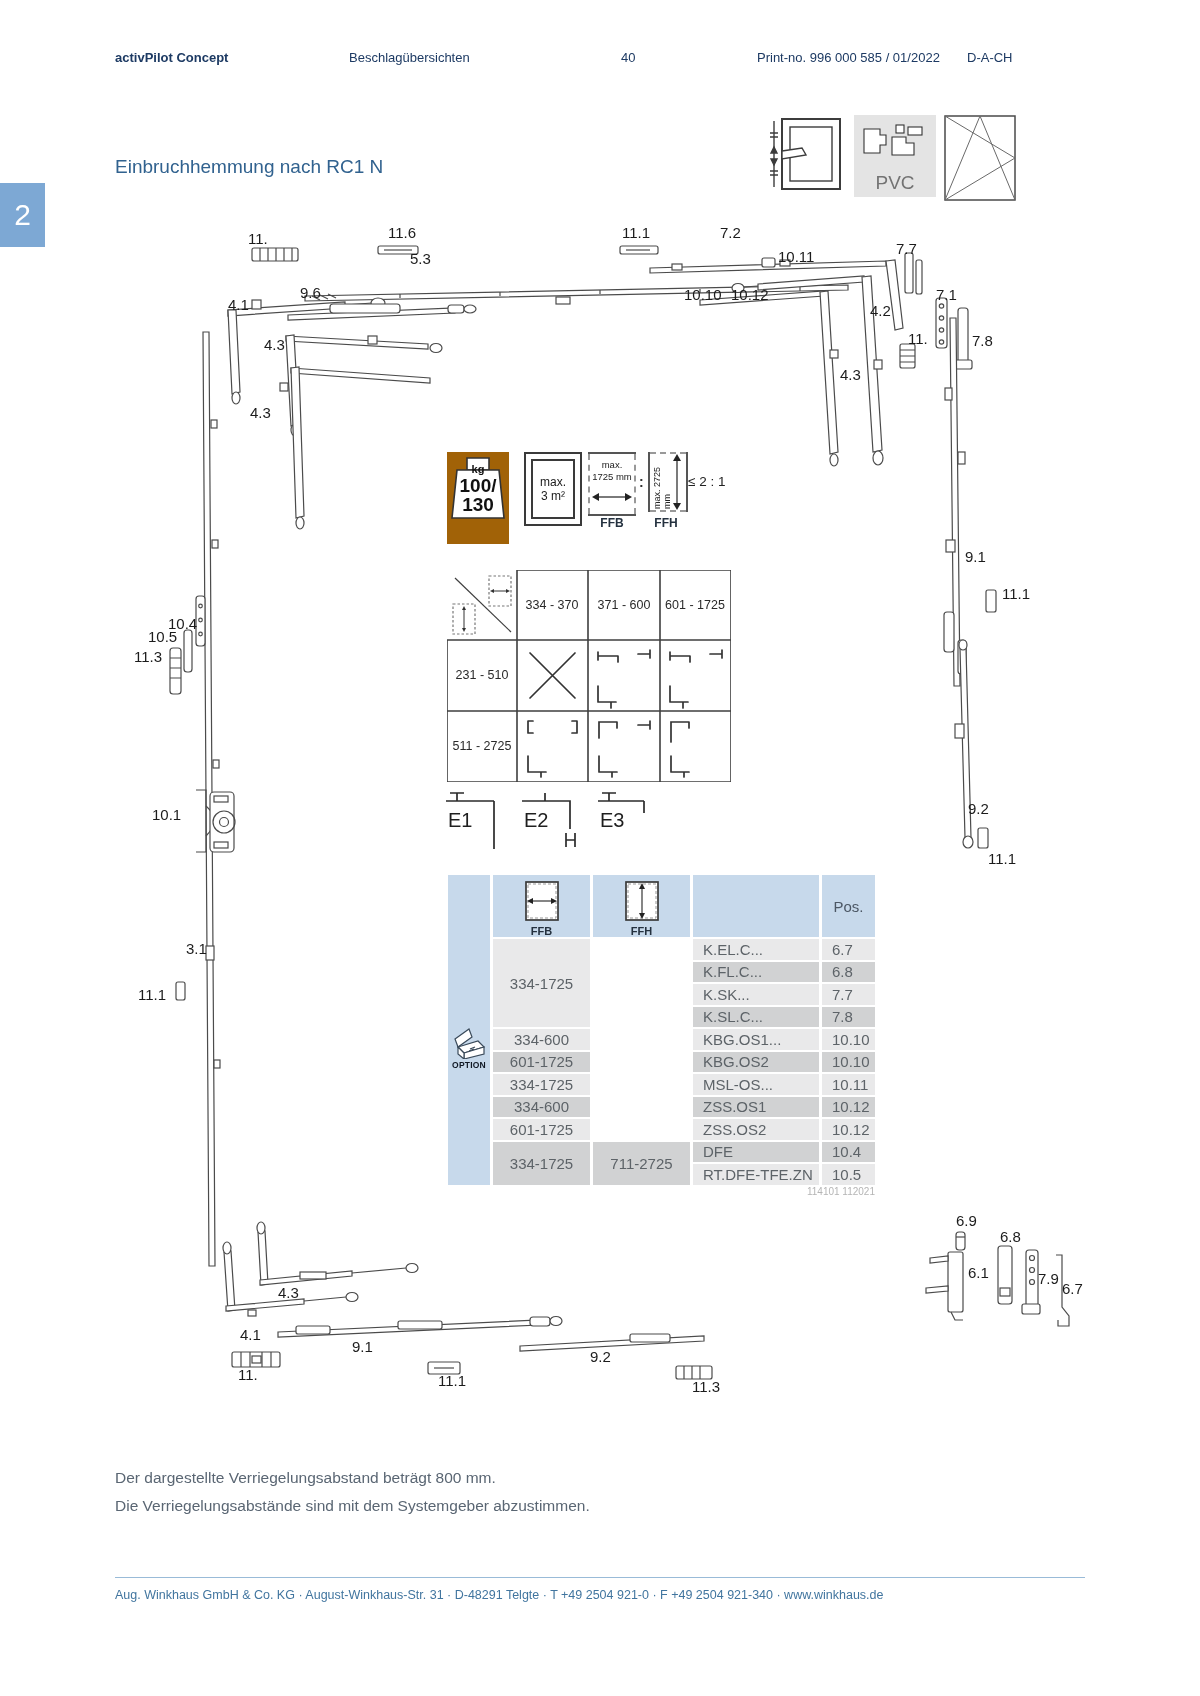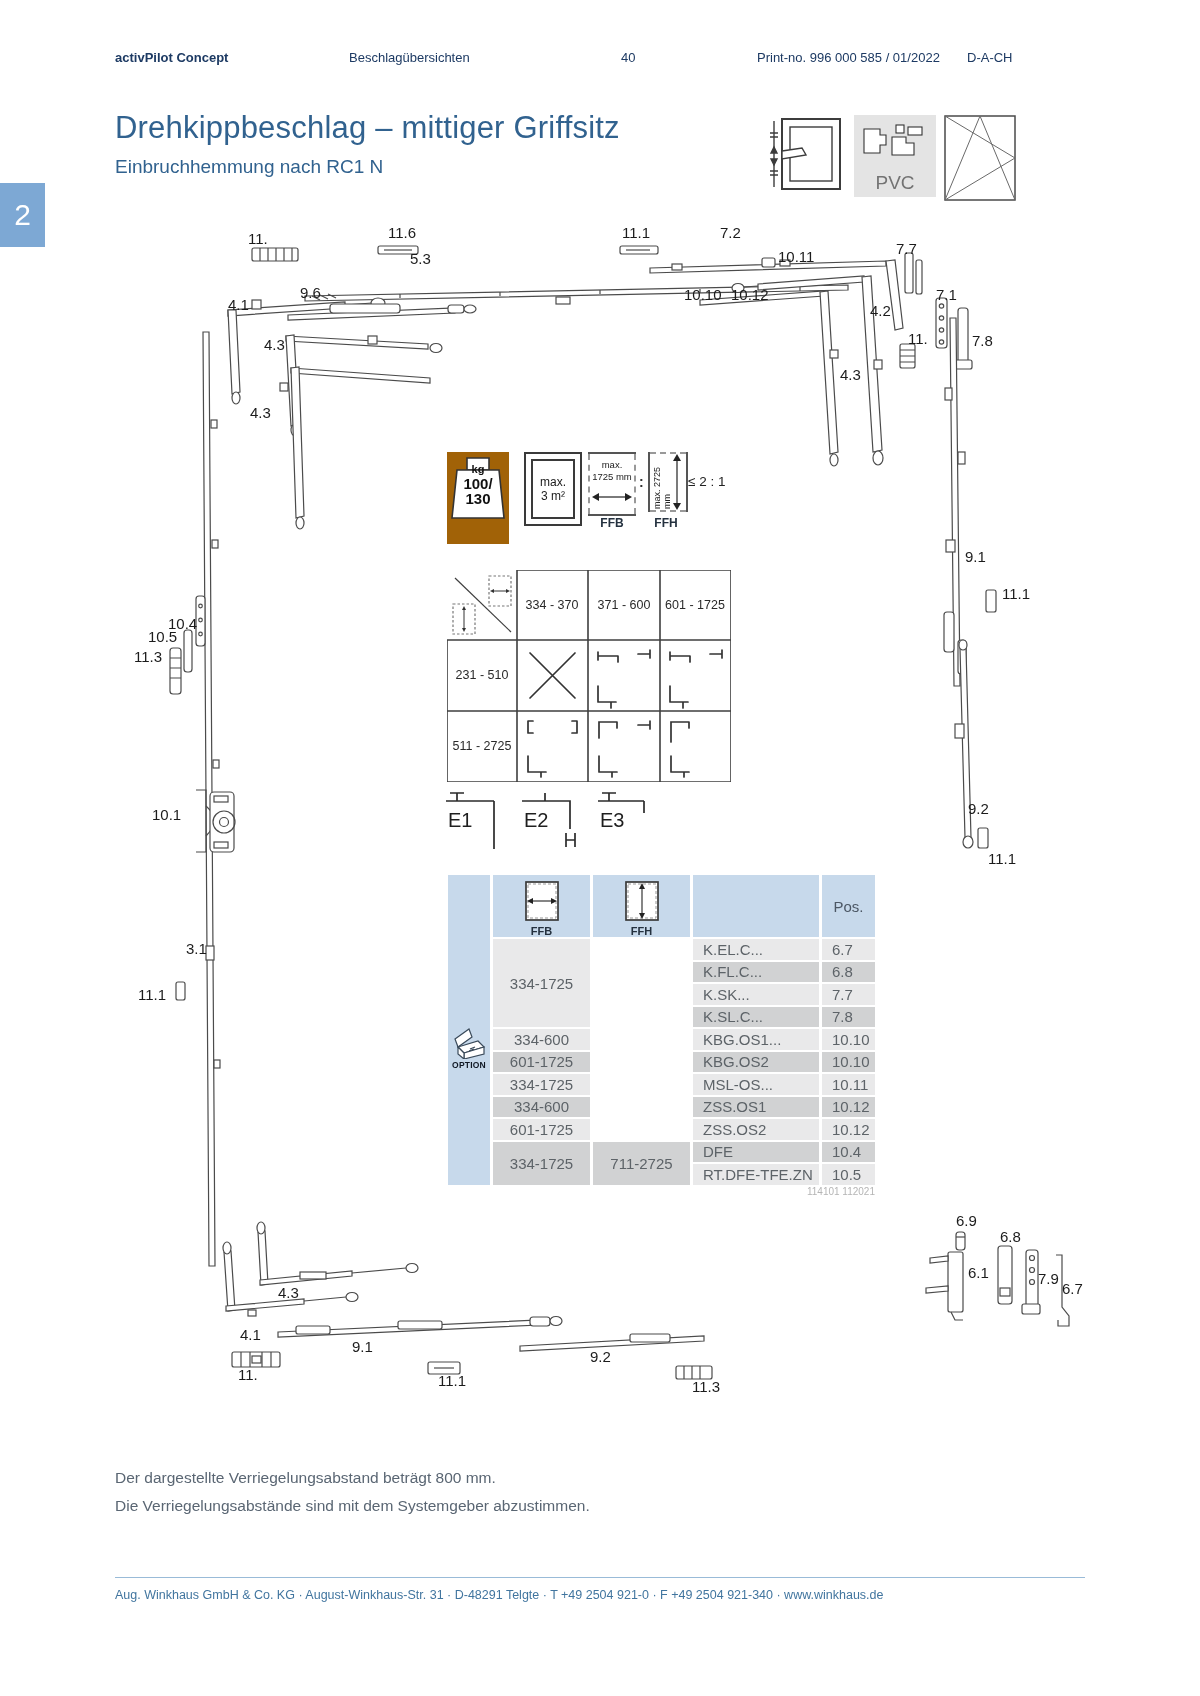--- a/index.html
+++ b/index.html
@@ -13,21 +13,21 @@
   .title{position:absolute;left:115px;top:110px;font-size:31px;color:#31628f;letter-spacing:.2px;}
   .subtitle{position:absolute;left:115px;top:156px;font-size:19px;color:#31628f;}
   .chapter-tab{position:absolute;left:0;top:183px;width:45px;height:64px;background:#7da8d4;
                display:flex;align-items:center;justify-content:center;color:#fff;font-size:30px;font-weight:300;}
   
   .pvc-box{position:absolute;left:854px;top:115px;width:82px;height:82px;background:#e4e4e4;}
   .pvc-label{position:absolute;left:0;right:0;bottom:3px;text-align:center;font-size:19px;color:#737373;}
   
   .badge-kg{position:absolute;left:447px;top:452px;width:62px;height:92px;background:#a16207;}
   .badge-kg .txt{position:absolute;left:0;right:0;top:12px;text-align:center;font-weight:bold;color:#111;line-height:1.05;}
-  .badge-kg .t1{font-size:11px;} .badge-kg .t2{font-size:15px;}
+  .badge-kg .t1{font-size:11px;} .badge-kg .t2{font-size:19px;}
   .badge-area{position:absolute;left:524px;top:452px;width:54px;height:70px;border:2px solid #3a3a3a;background:#fff;}
   .badge-area .inner{position:absolute;left:5px;top:5px;right:5px;bottom:5px;border:2px solid #3a3a3a;
                      display:flex;flex-direction:column;align-items:center;justify-content:center;font-size:12px;color:#1c1c1c;line-height:1.2;}
   .badge-ffb{position:absolute;left:588px;top:452px;width:48px;height:60px;background:#fff;
              border-top:2px solid #555;border-bottom:2px solid #555;}
   .badge-ffb .side{position:absolute;top:0;bottom:0;width:0;border-left:2px dashed #999;}
   .badge-ffb .txt,.badge-ffh .txt{font-size:9.5px;color:#222;text-align:center;line-height:1.25;}
   .badge-ffb .txt{position:absolute;left:0;right:0;top:5px;}
   .badge-ffh{position:absolute;left:648px;top:452px;width:36px;height:60px;background:#fff;
              border-left:2px solid #555;border-right:2px solid #555;}
@@ -69,21 +69,20 @@
 <body>
 
 <div class="page">
 
   <div class="hdr-item hdr-brand" style="left:115px">activPilot Concept</div>
   <div class="hdr-item" style="left:349px">Beschlagübersichten</div>
   <div class="hdr-item" style="left:621px">40</div>
   <div class="hdr-item" style="left:757px">Print-no. 996 000 585 / 01/2022</div>
   <div class="hdr-item" style="left:967px">D-A-CH</div>
 
-  <div class="title">Drehkippbeschlag – mittiger Griffsitz</div>
   <div class="subtitle">Einbruchhemmung nach RC1 N</div>
   <div class="chapter-tab">
     <span>2</span>
   </div>
 
   <svg class="abs" style="left:768px;top:115px" width="78" height="78" viewBox="0 0 78 78">
     <g stroke="#3c3c3c" fill="none" stroke-width="1.4">
       <line x1="6" y1="6" x2="6" y2="72"></line>
       <path d="M2,18 h8 M2,22 h8 M2,56 h8 M2,60 h8"></path>
       <path d="M3,38 l3,-6 l3,6 z M3,44 l3,6 l3,-6 z" fill="#3c3c3c"></path>

